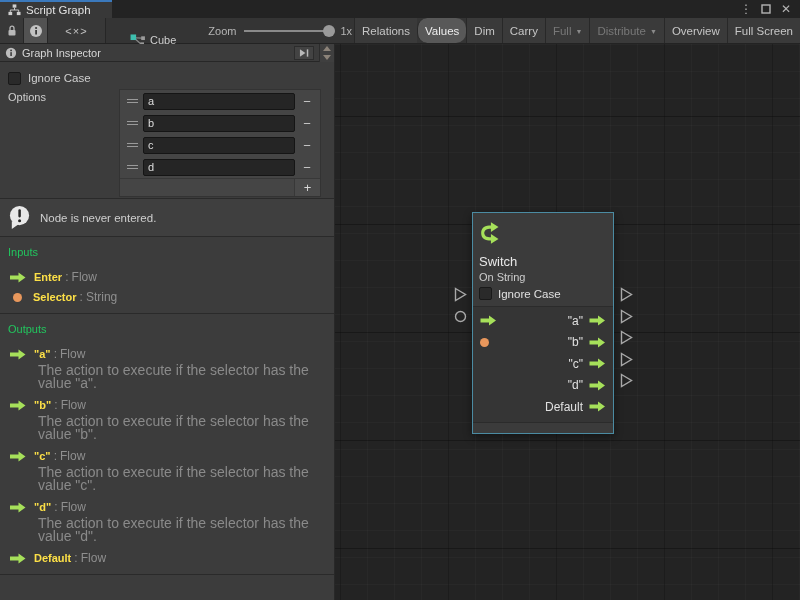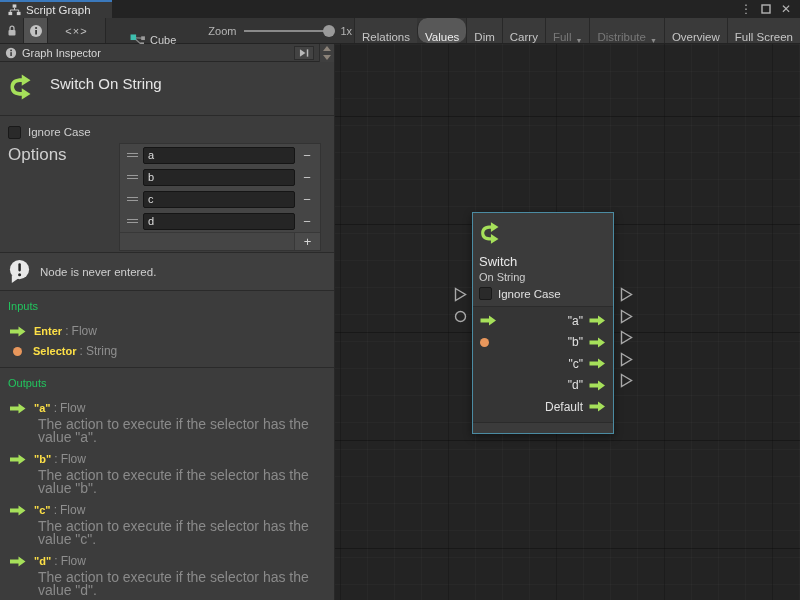--- a/index.html
+++ b/index.html
@@ -21,21 +21,21 @@
   .tb-btn.wide { width:58px; }
   .tb-btn.on { background:#525252; color:#e8e8e8; }
   .tb-code { font-size:11px; letter-spacing:1px; color:#c0c0c0; }
   .tb-cube { margin-left:14px; display:flex; align-items:flex-start; gap:5px; padding:16px 10px; color:#cfcfcf; }
   .zoom-label { margin-left:22px; align-self:center; color:#b5b5b5; }
   .slider { margin-left:8px; align-self:center; position:relative; width:88px; height:14px; }
   .slider .track { position:absolute; left:0; right:0; top:6.5px; height:1.5px; background:#8a8a8a; }
   .slider .handle { position:absolute; right:-3px; top:1px; width:12px; height:12px; border-radius:50%; background:#9a9a9a; }
   .zoom-value { margin-left:8px; align-self:center; color:#b5b5b5; }
   .tb-group { margin-left:auto; display:flex; align-items:stretch; }
-  .tg-btn { display:flex; align-items:flex-end; padding:0 7px; background:#3a3a3a; border-left:1px solid #282828; color:#c6c6c6; font-size:11.5px; white-space:nowrap; }
+  .tg-btn { display:flex; align-items:center; padding:12px 7px; background:#3a3a3a; border-left:1px solid #282828; color:#c6c6c6; font-size:11.5px; white-space:nowrap; }
   .tg-btn.active { background:#585858; color:#eeeeee;border-radius:10px; }
   .tg-btn.disabled { color:#787878; }
   .dd-arrow { font-size:7px; margin-left:4px; color:#8a8a8a; transform:translateY(1px); }
 
   
   .main { flex:1; display:flex; min-height:0; }
 
   
   .inspector { width:335px; flex:0 0 auto; background:#3c3c3c; display:flex; flex-direction:column; border-right:1px solid #282828; }
   .insp-header { height:18px; background:#3c3c3c; border-bottom:1px solid #272727; display:flex; align-items:center; padding-left:5px; gap:5px; color:#d6d6d6; flex:0 0 auto; }
@@ -46,21 +46,21 @@
   .tri-up { width:0; height:0; border-left:4px solid transparent; border-right:4px solid transparent; border-bottom:5px solid #8c8379; }
   .tri-down { width:0; height:0; border-left:4px solid transparent; border-right:4px solid transparent; border-top:5px solid #8c8379; }
 
   .insp-title { height:54px; border-bottom:1px solid #2a2a2a; display:flex; align-items:flex-start; padding:10px 0 0 8px; gap:12px; flex:0 0 auto; }
   .insp-title .t { font-size:15px; color:#e6e6e6; padding-top:3px; }
 
   .insp-props { height:137px; border-bottom:1px solid #2a2a2a; padding:7px 13px 0 8px; flex:0 0 auto; }
   .prop-row { display:flex; align-items:center; gap:7px; height:18px; color:#cfcfcf; font-size:11.5px; }
   .checkbox { width:13px; height:13px; background:#2a2a2a; border:1px solid #191919; border-radius:2px; }
   .options-row { display:flex; align-items:flex-start; margin-top:2px; }
-  .options-row .lbl { width:120px; font-size:17px; color:#cfcfcf; padding-top:2px; }
+  .options-row .lbl { width:120px; font-size:11px; color:#cfcfcf; padding-top:2px; }
   .opt-list { flex:1; background:#454545; border:1px solid #333333; }
   .opt-item { display:flex; align-items:center; height:22px; padding:0 1px; }
   .drag-handle { width:22px; display:flex; flex-direction:column; align-items:center; justify-content:center; gap:2px; }
   .drag-handle i { display:block; width:11px; height:0; border-top:1.5px solid #9a9a9a; }
   .opt-input { flex:1; height:17px; background:#252525; border:1px solid #151515; border-radius:2px; color:#dddddd; font-size:11px; font-family:"Liberation Sans",sans-serif; padding:0 4px; }
   .minus-btn { width:24px; text-align:center; color:#cccccc; font-size:13px; }
   .plus-row { display:flex; justify-content:flex-end; height:18px; border-top:1px solid #383838; }
   .plus-btn { width:26px; display:flex; align-items:center; justify-content:center; color:#d8d8d8; font-size:13px; background:#4a4a4a; border-left:1px solid #383838; }
 
   .insp-warning { height:38px; background:#3f3f3f; border-bottom:1px solid #2a2a2a; display:flex; align-items:center; gap:9px; padding-left:8px; flex:0 0 auto; }
@@ -218,27 +218,20 @@
         <div class="scroll-col">
           <div class="scroll-btn">
               <div class="tri-up"></div>
             </div>
           <div class="scroll-btn">
               <div class="tri-down"></div>
             </div>
         </div>
       </div>
 
-      <div class="insp-title">
-        <svg width="30" height="30" viewBox="0 0 24 24">
-          <path d="M2 12 C2 6.5 6 5 11 5 L11 2 L18 6.5 L11 11 L11 8 C7 8 5.3 9 4.8 12 Z" fill="#a6e05a"></path>
-          <path d="M2 12 C2 17.5 6 19 11 19 L11 22 L18 17.5 L11 13 L11 16 C7 16 5.3 15 4.8 12 Z" fill="#a6e05a"></path>
-        </svg>
-        <span class="t">Switch On String</span>
-      </div>
 
       <div class="insp-props">
         <div class="prop-row">
           <div class="checkbox"></div>
           <span>Ignore Case</span>
         </div>
         <div class="options-row">
           <span class="lbl">Options</span>
           <div class="opt-list">
             <div class="opt-item">

